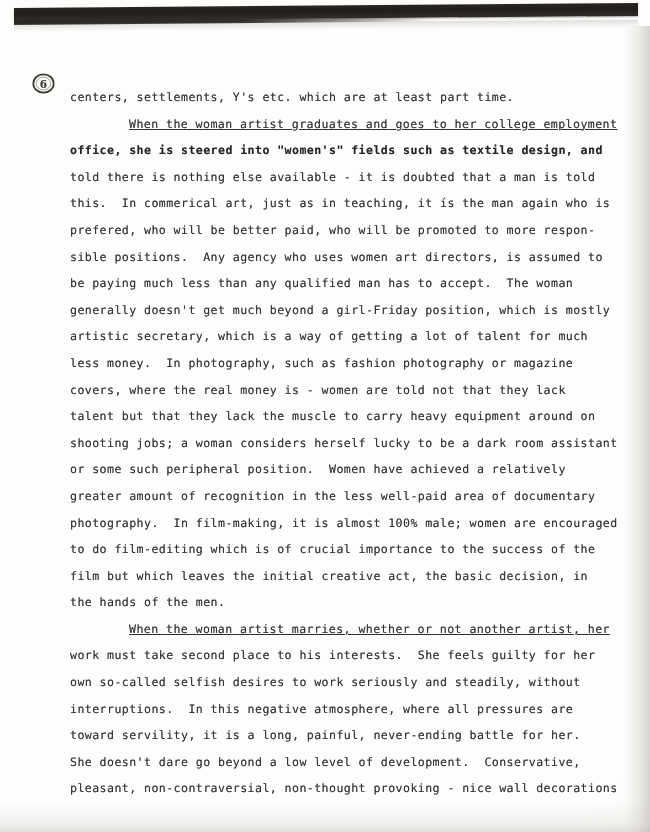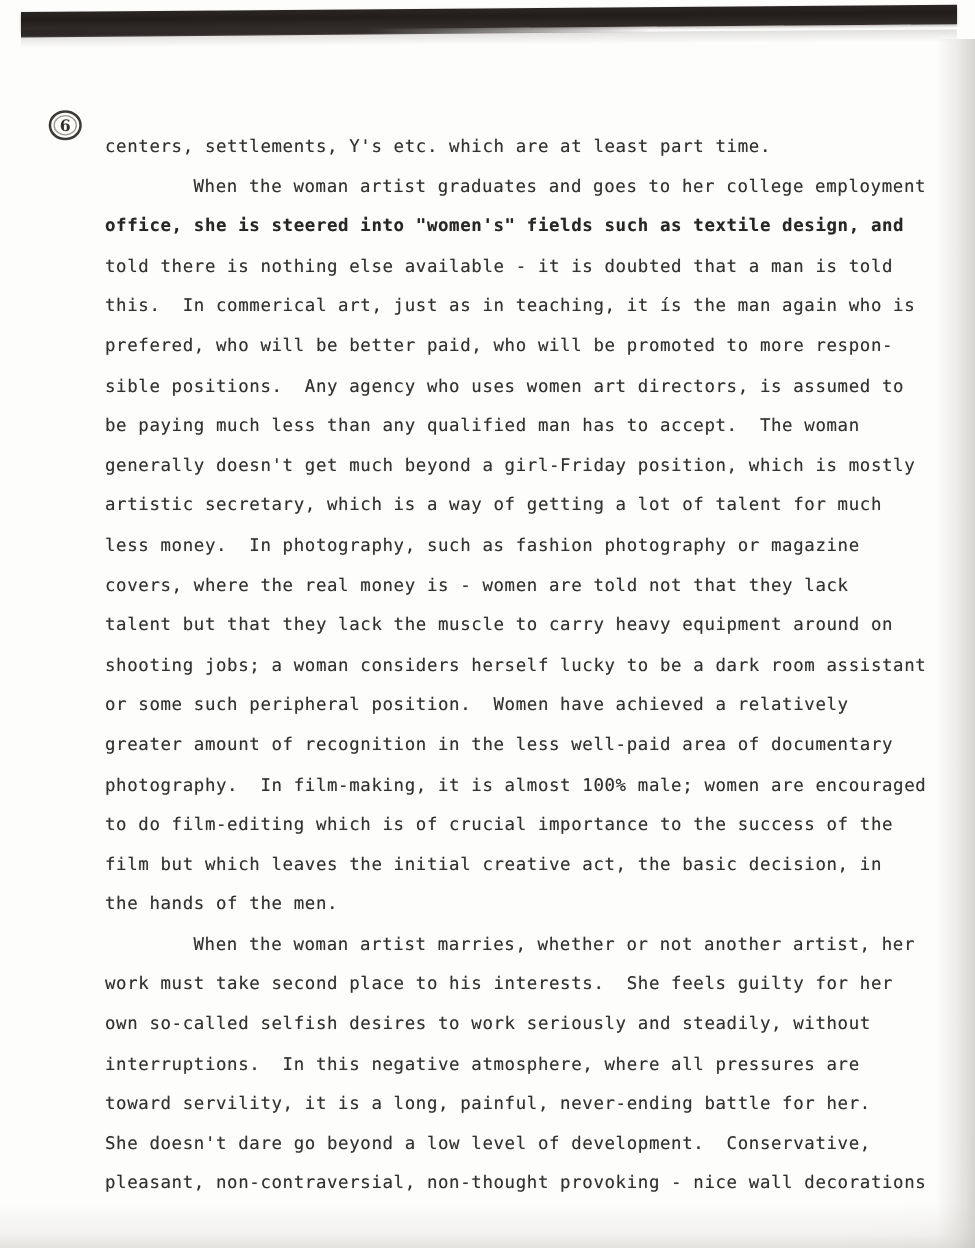--- a/index.html
+++ b/index.html
@@ -125,21 +125,21 @@
 
   .tline {
     display: block;
     height: 26.6px;
     white-space: pre;
     
     text-shadow: 0 0 0.45px rgba(70,68,66,0.55);
   }
 
   
-  .tline.indent { padding-left: 59px; }
+  .tline.indent { padding-left: 59px; text-decoration: underline; }
 
   
   .ink-dark   { color: #201f1e; font-weight: 600; }
   .ink-mid    { color: #2c2b2a; }
 
   
   .softness {
     position: absolute;
     inset: 0;
     backdrop-filter: none;

